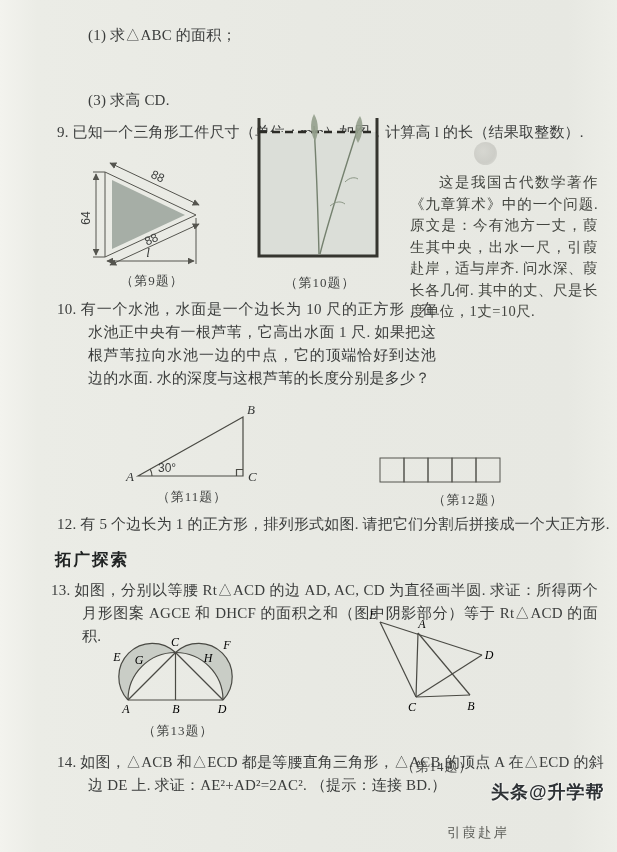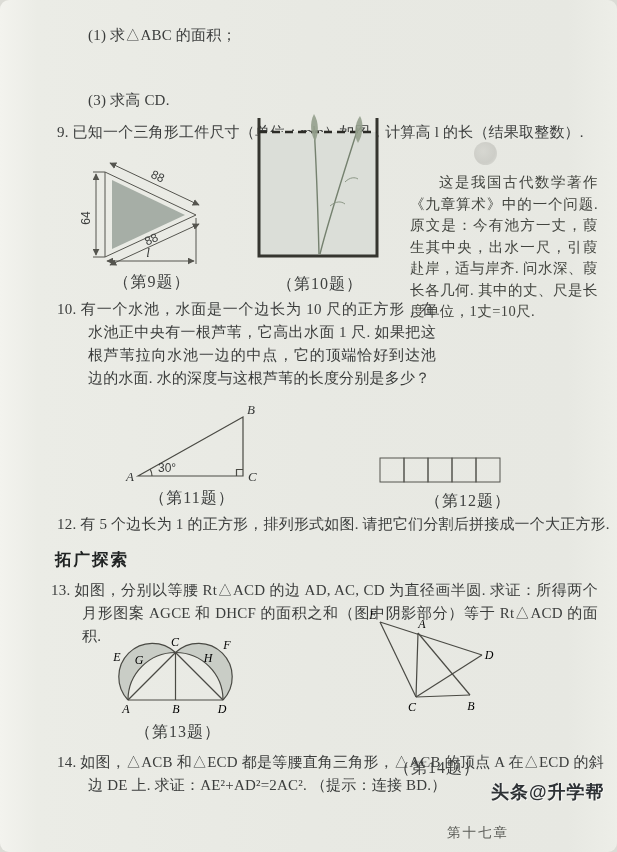--- a/index.html
+++ b/index.html
@@ -1,31 +1,30 @@
 <!DOCTYPE html>
 <html lang="zh"><head>
 <meta charset="utf-8">
 <style>
   html,body{margin:0;padding:0;}
   body{background:#dcdcd6;font-family:"Liberation Serif",serif;}
   .page{
     position:relative;width:617px;height:852px;margin:0 auto;overflow:hidden;
     background:linear-gradient(90deg,#f3f3ee 0,#ebece6 6%,#e8e9e3 50%,#e7e8e2 92%,#edeee8 100%);
     color:#3b3d3c;
-    border-radius:9px;
   }
   .t{position:absolute;font-size:15px;line-height:23px;letter-spacing:.2px;white-space:nowrap;}
   .wrap{white-space:normal;text-align:justify;}
   .hang{padding-left:31px;text-indent:-31px;}
   .note{
     position:absolute;left:410px;top:172px;width:188px;
     font-size:14.5px;line-height:21.5px;text-indent:2em;text-align:justify;
     letter-spacing:.4px;white-space:normal;color:#42443f;
   }
-  .caption{position:absolute;font-size:16px;letter-spacing:1px;color:#3e403f;transform:translateX(-50%);white-space:nowrap;}
+  .caption{position:absolute;font-size:13px;letter-spacing:1px;color:#3e403f;transform:translateX(-50%);white-space:nowrap;}
   .heading{
     position:absolute;left:55px;top:549px;
     font-family:"Liberation Sans",sans-serif;font-weight:bold;font-size:16.5px;color:#202323;letter-spacing:2px;
   }
   .footer-chapter{position:absolute;left:447px;top:824px;font-size:13.5px;color:#595a55;letter-spacing:2px;}
   .watermark{
     position:absolute;left:491px;top:780px;
     font-family:"Liberation Sans",sans-serif;font-weight:bold;font-size:18px;color:#2e3235;
     letter-spacing:1px;text-shadow:0 0 2px rgba(255,255,255,.9), 1px 1px 0 rgba(255,255,255,.5);
   }
@@ -155,16 +154,16 @@
     <text class="ml" x="8" y="11" text-anchor="middle">E</text>
     <text class="ml" x="57" y="20" text-anchor="middle">A</text>
     <text class="ml" x="124" y="51" text-anchor="middle">D</text>
     <text class="ml" x="47" y="103" text-anchor="middle">C</text>
     <text class="ml" x="106" y="102" text-anchor="middle">B</text>
   </svg>
   <div class="caption" style="left:437px;top:758px;">（第14题）</div>
 
   <div class="t wrap hang" style="left:57px;top:751px;width:516px;">14. 如图，△ACB 和△ECD 都是等腰直角三角形，△ACB 的顶点 A 在△ECD 的斜边 DE 上. 求证：AE²+AD²=2AC². （提示：连接 BD.）</div>
 
-  <div class="footer-chapter">第十七章</div>
+  <div class="footer-chapter">引葭赴岸</div>
   <div class="watermark">头条@升学帮</div>
 
 </div>
 
 </body></html>

